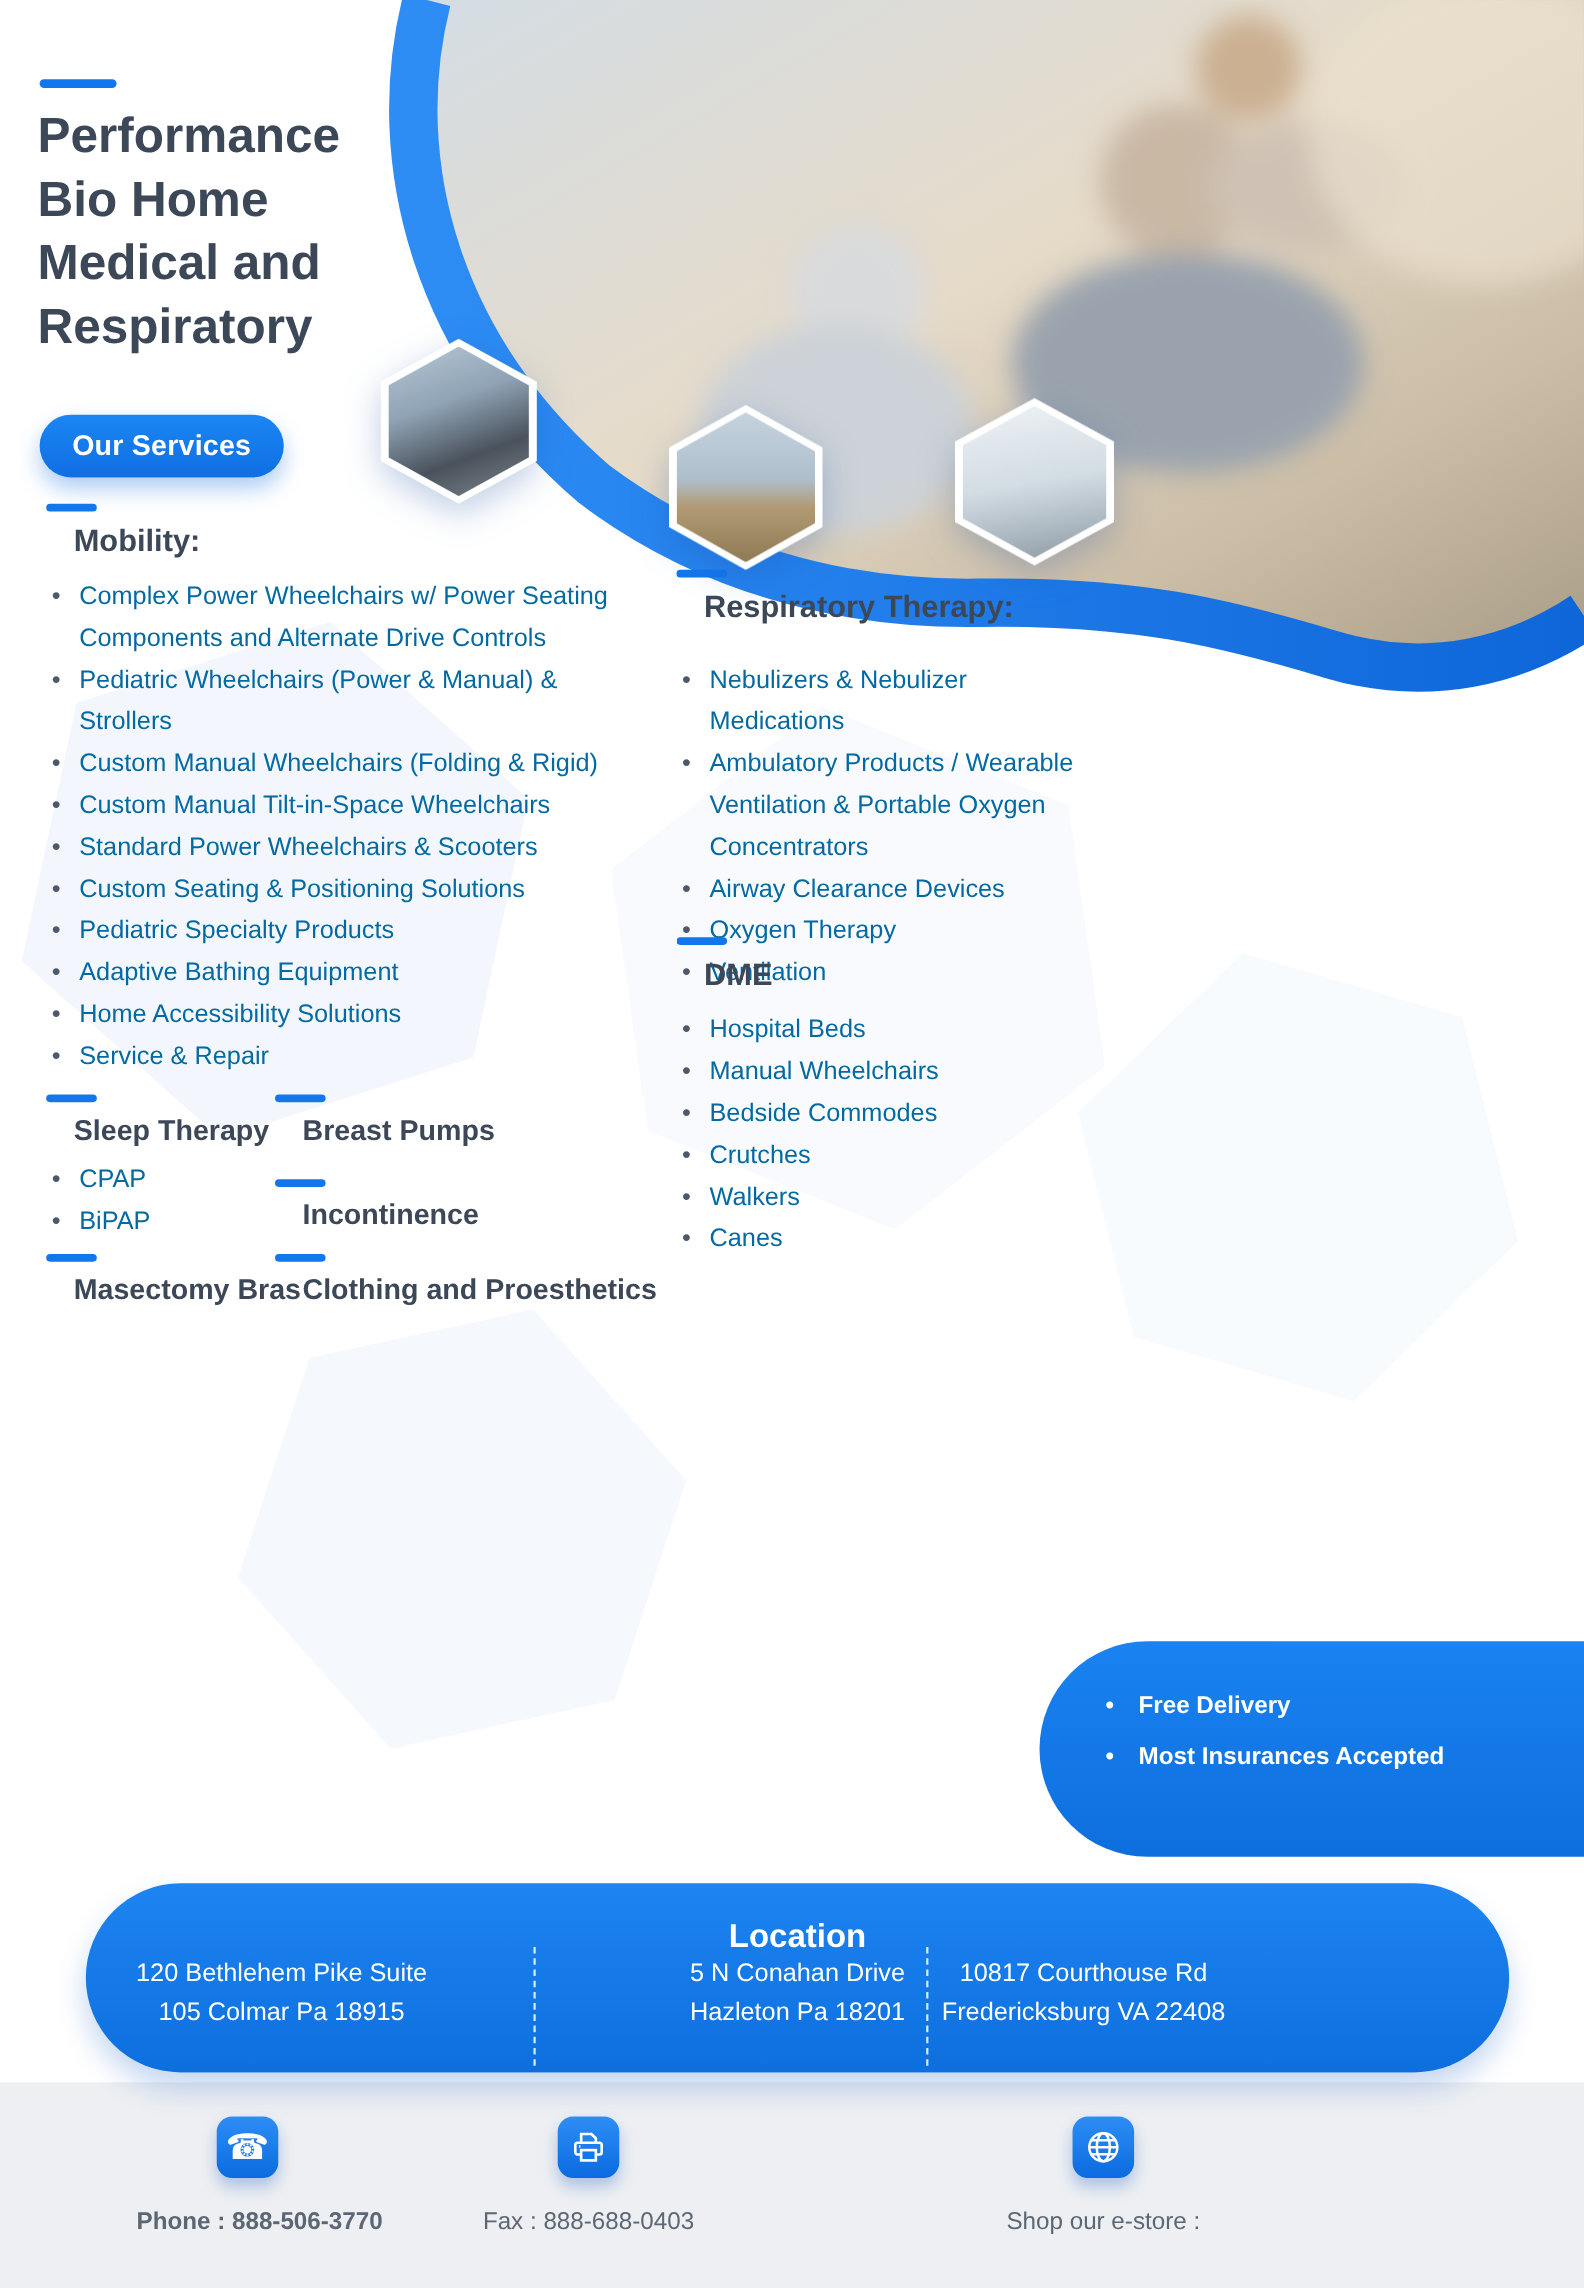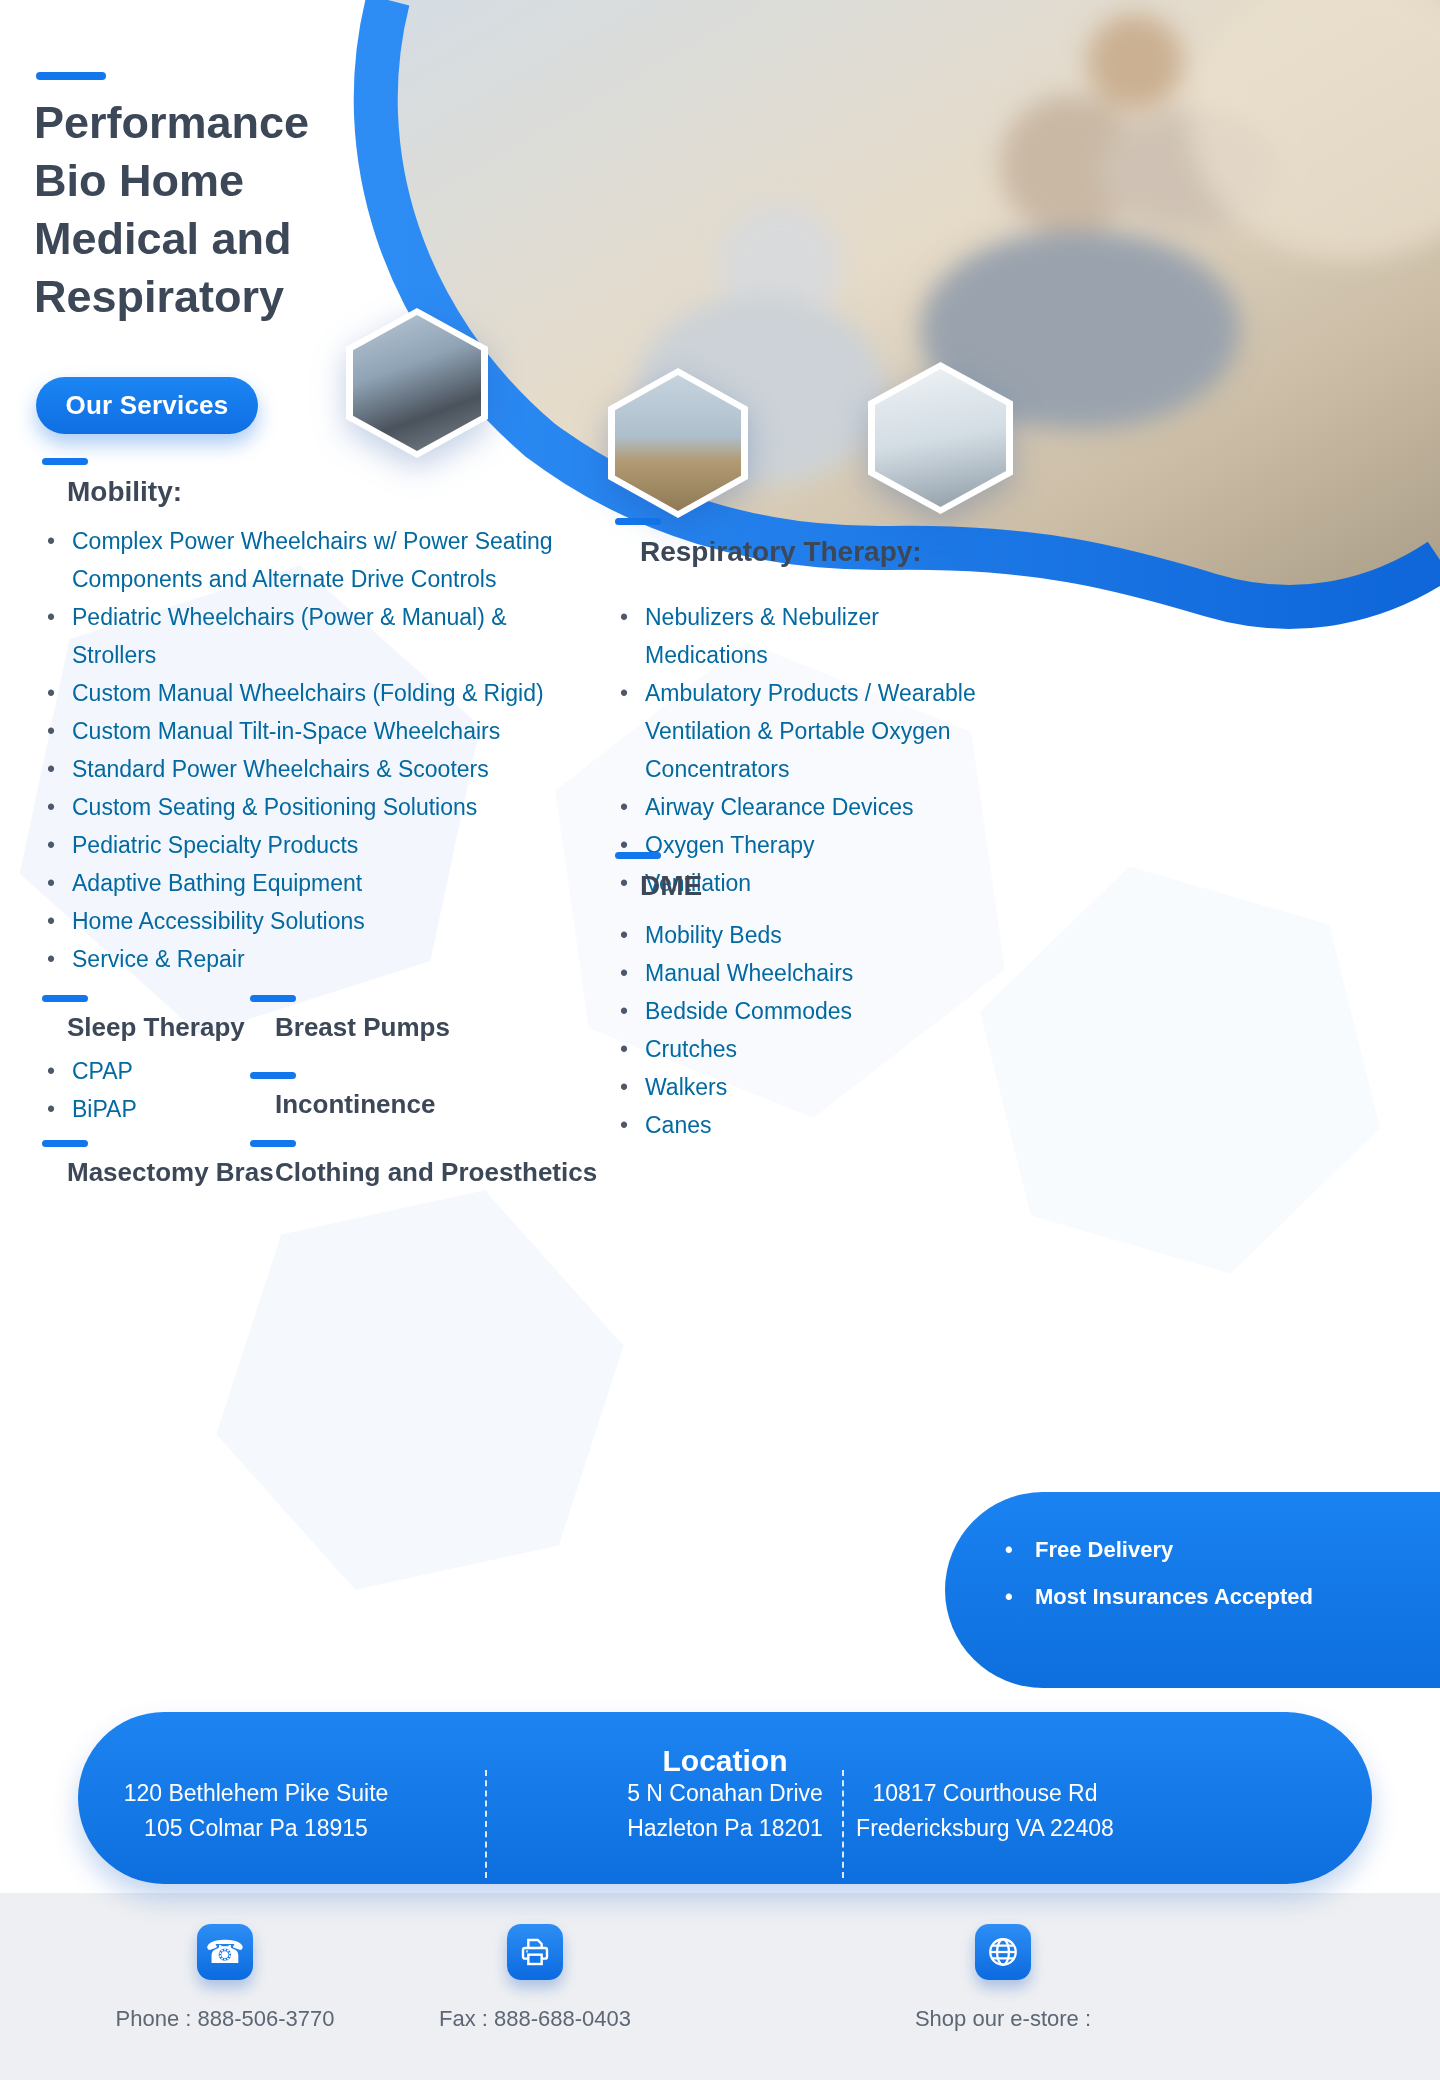--- a/index.html
+++ b/index.html
@@ -170,21 +170,21 @@
       <li>Ambulatory Products / Wearable Ventilation &amp; Portable Oxygen Concentrators</li>
       <li>Airway Clearance Devices</li>
       <li>Oxygen Therapy</li>
       <li>Ventilation</li>
     </ul>
 
   <div class="accent" style="left:615px;top:852px;width:46px;height:7px;"></div>
   <div class="h2" style="left:615px;top:870px;">DME</div>
   <ul class="list" style="left:615px;top:916px;width:392px;">
 
-  <li>Mobility Beds</li>
+  <li>Hospital Beds</li>
       <li>Manual Wheelchairs</li>
       <li>Bedside Commodes</li>
       <li>Crutches</li>
       <li>Walkers</li>
       <li>Canes</li>
     </ul>
 
   <div class="features">
     <ul class="list">
 
@@ -212,21 +212,21 @@
         <div class="addr">
           <div>10817 Courthouse Rd</div>
           <div>Fredericksburg VA 22408</div>
         </div>
       </div>
   </div>
 
   <div class="footer-band"></div>
 
   <div class="fico" style="left:197px;">☎</div>
-  <div class="flabel" style="left:75px;width:300px;">Phone : 888-506-3770</div>
+  <div class="flabel" style="left:86px;width:300px;font-weight:bold;">Phone : 888-506-3770</div>
 
   <div class="fico" style="left:507px;">
     <svg width="32" height="32" viewBox="0 0 24 24" fill="none" stroke="#ffffff" stroke-width="1.8">
       <path d="M7 9 V3 h7 l3 3 V9"></path>
       <rect x="3" y="9" width="18" height="8" rx="1.5"></rect>
       <rect x="7" y="14" width="10" height="7" fill="#1277ed"></rect>
       <line x1="5.5" y1="11.5" x2="6.5" y2="11.5"></line>
     </svg>
   </div>
   <div class="flabel" style="left:385px;width:300px;">Fax : 888-688-0403</div>

